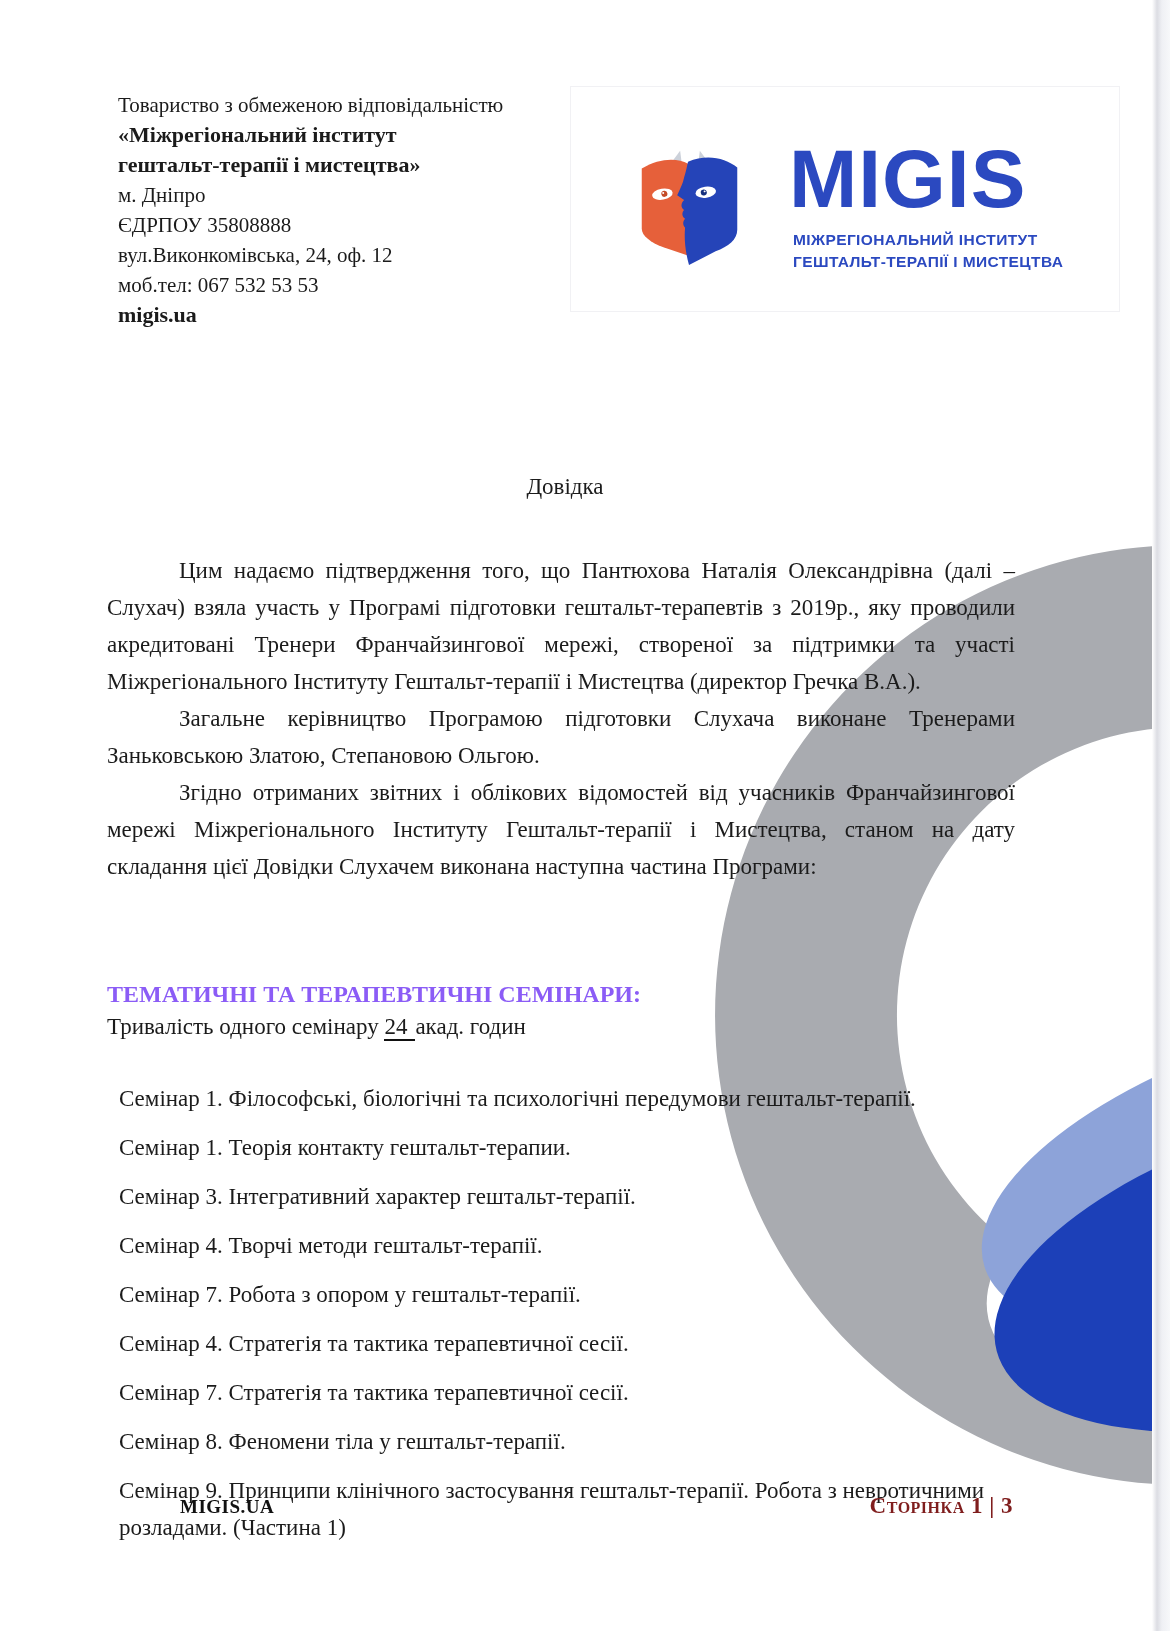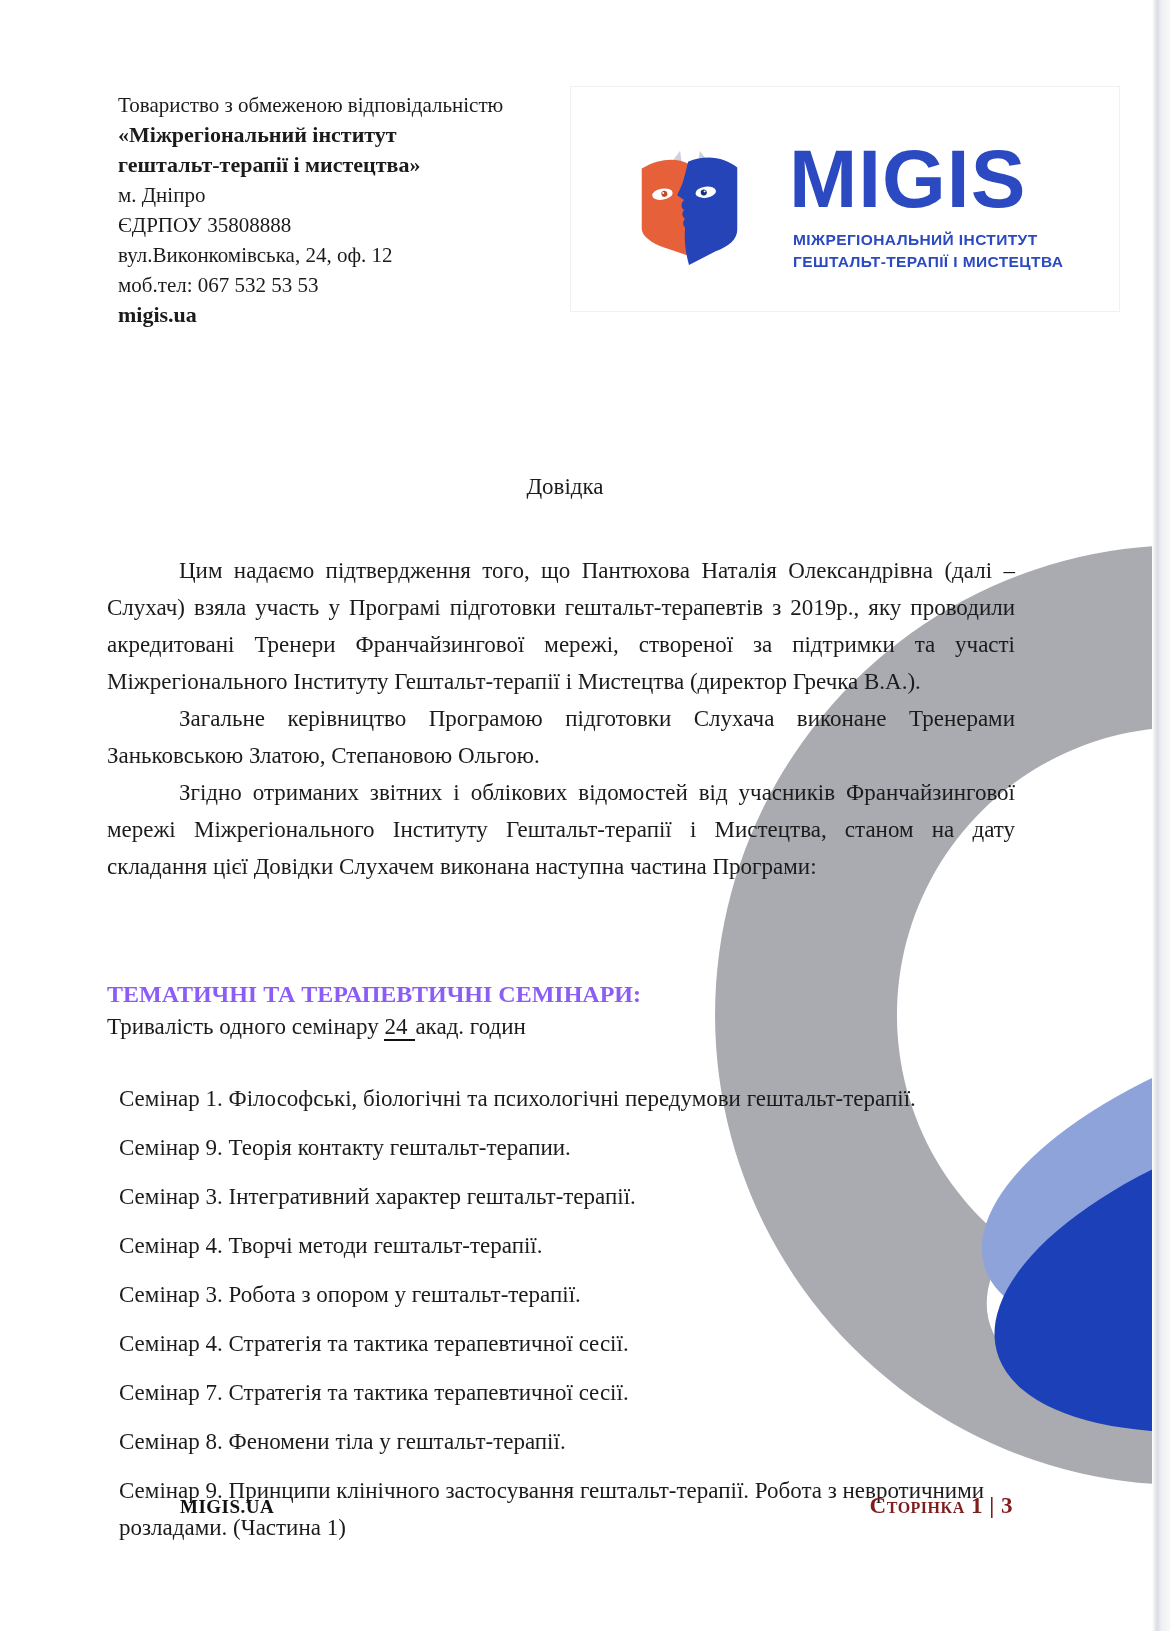--- a/index.html
+++ b/index.html
@@ -101,24 +101,24 @@
     <p>Загальне керівництво Програмою підготовки Слухача виконане Тренерами Заньковською Златою, Степановою Ольгою.</p>
     <p>Згідно отриманих звітних і облікових відомостей від учасників Франчайзингової мережі Міжрегіонального Інституту Гештальт-терапії і Мистецтва, станом на дату складання цієї Довідки Слухачем виконана наступна частина Програми:</p>
   </div>
 
   <div class="layer heading">ТЕМАТИЧНІ ТА ТЕРАПЕВТИЧНІ СЕМІНАРИ:</div>
 
   <div class="layer duration"><span>Тривалість одного семінару </span><span class="u">24</span><span>акад. годин</span></div>
 
   <div class="layer seminars">
     <div>Семінар 1. Філософські, біологічні та психологічні передумови гештальт-терапії.</div>
-    <div>Семінар 9. Теорія контакту гештальт-терапии.</div>
+    <div>Семінар 1. Теорія контакту гештальт-терапии.</div>
     <div>Семінар 3. Інтегративний характер гештальт-терапії.</div>
     <div>Семінар 4. Творчі методи гештальт-терапії.</div>
-    <div>Семінар 3. Робота з опором у гештальт-терапії.</div>
+    <div>Семінар 7. Робота з опором у гештальт-терапії.</div>
     <div>Семінар 4. Стратегія та тактика терапевтичної сесії.</div>
     <div>Семінар 7. Стратегія та тактика терапевтичної сесії.</div>
     <div>Семінар 8. Феномени тіла у гештальт-терапії.</div>
     <div>Семінар 9. Принципи клінічного застосування гештальт-терапії. Робота з невротичними розладами. (Частина 1)</div>
   </div>
 
   <div class="layer foot-site">MIGIS.UA</div>
   <div class="layer foot-page">Сторінка 1 | 3</div>
 
   <div class="edge"></div>

